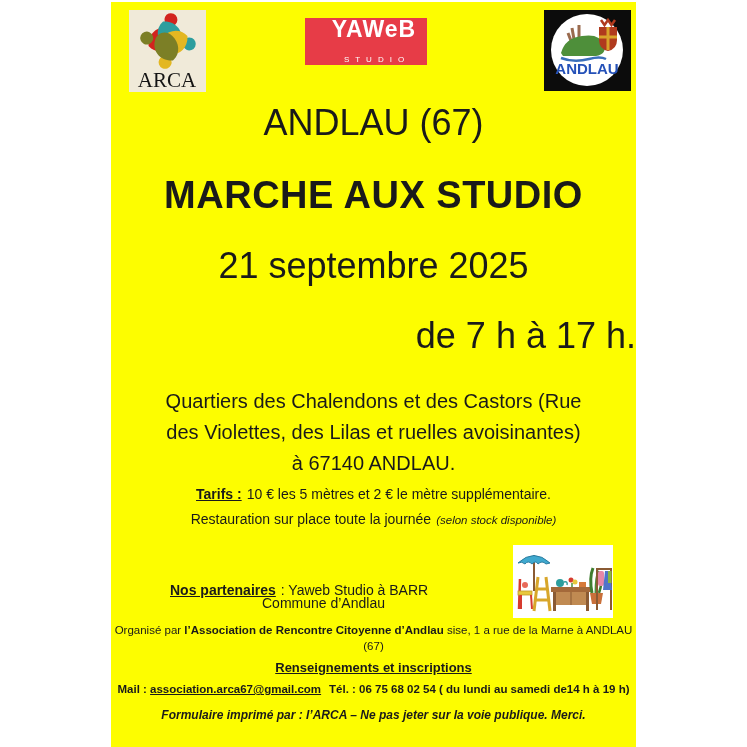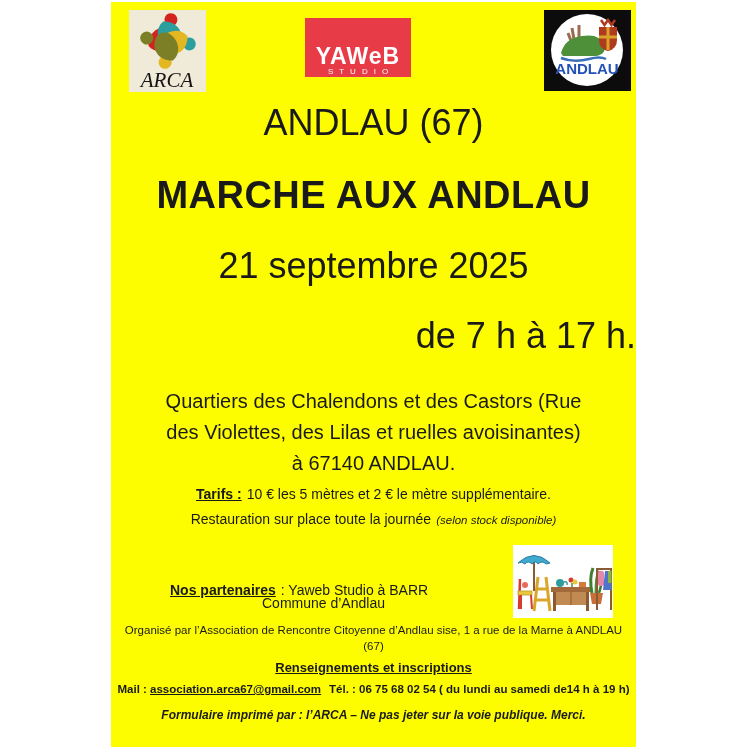--- a/index.html
+++ b/index.html
@@ -7,45 +7,45 @@
     width:747px;height:747px;position:relative;background:#ffffff;
     font-family:"Liberation Sans", sans-serif;color:#1a1a1a;overflow:hidden;
   }
   .poster{
     position:absolute;left:111px;top:2px;width:525px;height:745px;
     background:#fdfd00;
   }
   .abs{position:absolute;}
   .center{width:100%;text-align:center;}
   
-  .logo-arca{left:18px;top:8px;width:77px;height:82px;font-style:italic;}
+  .logo-arca{left:18px;top:8px;width:77px;height:82px;}
   .logo-yaweb{
-    left:194px;top:16px;width:106px;height:59px;background:#e73c47;color:#ffffff;
-    display:flex;flex-direction:column;align-items:center;justify-content:flex-end;
+    left:194px;top:16px;width:106px;height:47px;background:#e73c47;color:#ffffff;
+    display:flex;flex-direction:column;align-items:center;justify-content:space-between;padding-left:16px;
   }
   .yaweb-name{font-weight:bold;font-size:23px;letter-spacing:1px;line-height:22px;}
   .yaweb-sub{font-size:8px;letter-spacing:6px;margin-left:6px;line-height:10px;}
   .logo-andlau{left:433px;top:8px;width:87px;height:91px;}
   
   .city{top:100px;font-size:36px;}
   .event{top:172px;font-size:38px;font-weight:bold;letter-spacing:0.5px;}
   .date{top:243px;font-size:36px;}
   .hours{top:313px;font-size:36px;text-align:right;}
   .location{top:384px;font-size:20px;line-height:31px;}
   .location div{white-space:nowrap;}
   
   .tarifs{top:484px;font-size:14px;}
   .b-u{font-weight:bold;text-decoration:underline;}
   .gap{margin-left:5px;}
   .restauration{top:509px;font-size:14px;}
   .note{font-style:italic;font-size:11.5px;margin-left:5px;text-align:right;}
   .partners{top:580px;left:59px;font-size:14px;}
   .commune{top:593px;left:151px;font-size:14px;}
   .organizer{top:620px;font-size:11.5px;line-height:16px;white-space:nowrap;}
-  .organizer .bold{font-weight:normal;}
+  .organizer .bold{font-weight:bold;}
   .inscriptions-title{top:658px;font-size:13px;font-weight:bold;text-decoration:underline;}
   .mail{top:681px;font-size:11.5px;white-space:nowrap;font-weight:bold;}
   .mail .email{text-decoration:underline;}
   .mail .tel{margin-left:8px;}
   .footer-line{top:706px;font-size:12px;font-weight:bold;font-style:italic;}
   .clipart{left:402px;top:543px;width:100px;height:73px;background:#ffffff;}
 </style>
 </head>
 <body>
 
@@ -93,21 +93,21 @@
         <path d="M17,48 Q30,53 45,49 Q56,46 62,49" stroke="#3a6fba" stroke-width="2.5" fill="none"></path>
         <path d="M55,17 h18 v13 q0,9 -9,11 q-9,-2 -9,-11 Z" fill="#b03a1e"></path>
         <path d="M64,17 v23 M55,27 h18" stroke="#d9a32a" stroke-width="3"></path>
         <path d="M57,10 l3.5,5 3.5,-5 3.5,5 3.5,-5" stroke="#b03a1e" stroke-width="2.5" fill="none"></path>
       </g>
       <text x="43" y="64" text-anchor="middle" font-size="15" font-weight="bold" fill="#2451b8">ANDLAU</text>
     </svg>
   </div>
 
   <div class="abs center city">ANDLAU (67)</div>
-  <div class="abs center event">MARCHE AUX ANDLAU</div>
+  <div class="abs center event">MARCHE AUX STUDIO</div>
   <div class="abs center date">21 septembre 2025</div>
   <div class="abs center hours">de 7 h à 17 h.</div>
 
   <div class="abs center location">
     <div>Quartiers des Chalendons et des Castors (Rue</div>
     <div>des Violettes, des Lilas et ruelles avoisinantes)</div>
     <div>à 67140 ANDLAU.</div>
   </div>
 
   <div class="abs center tarifs">

